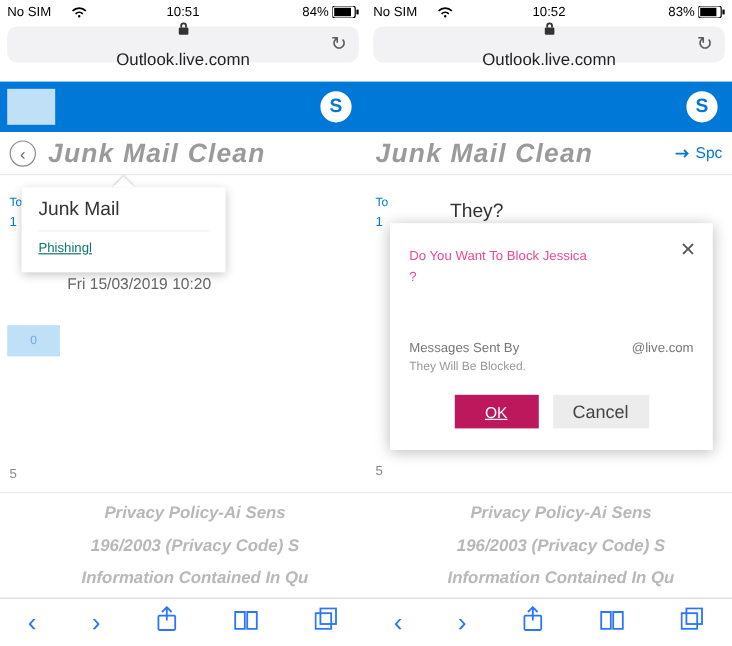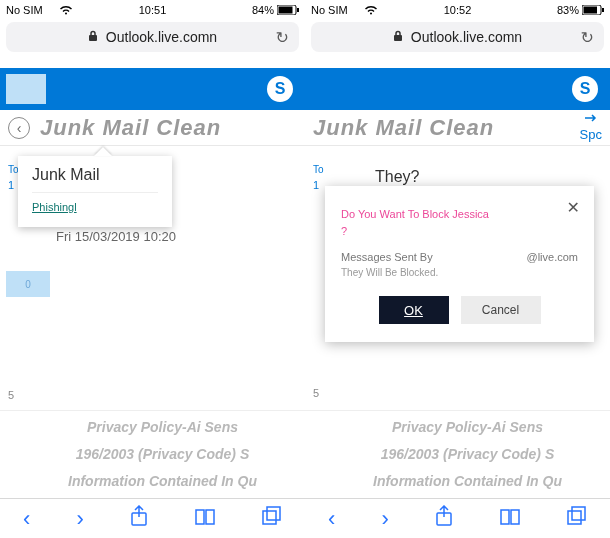--- a/index.html
+++ b/index.html
@@ -2,53 +2,53 @@
 <html><head>
 <meta charset="utf-8">
 <style>
 * { margin:0; padding:0; box-sizing:border-box; font-family:-apple-system, Helvetica, Arial, sans-serif; }
 body { width:610px; height:538px; background:#fff; display:flex; overflow:hidden; }
 .screen { width:305px; height:538px; position:relative; background:#fff; display:flex; flex-direction:column; }
 .statusbar { height:20px; display:flex; align-items:center; padding:0 6px; font-size:11px; font-weight:500; color:#000; }
 .statusbar .carrier { display:flex; align-items:center; gap:16px; }
 .statusbar .time { position:absolute; left:50%; transform:translateX(-50%); }
 .statusbar .battery { margin-left:auto; display:flex; align-items:center; gap:3px; }
-.urlbar { height:30px; margin:2px 6px; background:#f2f2f4; border-radius:8px; display:flex; align-items:center; justify-content:center; gap:8px; font-size:14px; color:#222; position:relative; }
+.urlbar { height:30px; margin:2px 6px; background:#f2f2f4; border-radius:8px; display:flex; align-items:center; justify-content:center; gap:8px; font-size:14px; color:#222; position:relative;flex-direction:column; }
 .urlbar .lock { font-size:12px; }
 .urlbar .reload { position:absolute; right:10px; font-size:16px; color:#5a5a5a; }
 .bluebar { height:42px; background:#0078d7; margin-top:14px; position:relative; }
 .bluebar .square { width:40px; height:30px; background:#bfe0f7; position:absolute; left:6px; top:6px; }
 .bluebar .skype { position:absolute; right:12px; top:8px; width:26px; height:26px; background:#fff; border-radius:50%; color:#0078d7; display:flex; align-items:center; justify-content:center; font-weight:bold; font-size:16px; }
 .titlebar { height:36px; display:flex; align-items:center; padding:0 8px; gap:10px; border-bottom:1px solid #e8e8e8; }
 .titlebar .arrow { width:22px; height:22px; border:1px solid #8a8a8a; border-radius:50%; display:flex; align-items:center; justify-content:center; font-size:14px; color:#6a6a6a; }
 .titlebar .heading { font-size:22px; font-weight:bold; font-style:italic; color:#9a9a9a; letter-spacing:1px; white-space:nowrap; overflow:hidden; }
-.titlebar .spc { margin-left:auto; color:#0078d7; font-size:13px; display:flex; align-items:center; gap:4px;flex-direction:column; }
+.titlebar .spc { margin-left:auto; color:#0078d7; font-size:13px; display:flex; align-items:center; gap:4px; }
 .content { flex:1; position:relative; overflow:hidden; }
 .sidecol { position:absolute; left:0; top:0; width:50px; height:100%; }
 .sidecol .tolabel { color:#0078d7; font-size:10px; padding:18px 0 0 8px; }
 .sidecol .count { color:#0078d7; font-size:11px; padding:4px 0 0 8px; }
 .sidecol .avatar { width:44px; height:26px; background:#bfe0f7; margin:80px 0 0 6px; display:flex; align-items:center; justify-content:center; font-size:10px; color:#6fa8d8; }
 .sidecol .num5 { padding:92px 0 0 8px; font-size:11px; color:#888; }
 .msgbody { margin-left:56px; padding-top:16px; }
 .msgbody .addr { font-size:13px; color:#555; }
 .msgbody .date { font-size:13px; color:#666; margin-top:4px; }
 .msgbody .user { font-size:13px; color:#666; margin-top:4px; }
 .msgbody .ciao { font-size:16px; color:#333; padding:6px 0 0 14px; }
-.popover { position:absolute; left:18px; top:156px; width:154px; background:#fff; box-shadow:0 2px 8px rgba(0,0,0,0.25); padding:10px 14px 14px; z-index:10; }
+.popover { position:absolute; left:18px; top:156px; width:170px; background:#fff; box-shadow:0 2px 8px rgba(0,0,0,0.25); padding:10px 14px 14px; z-index:10; }
 .popover:before { content:""; position:absolute; left:76px; top:-9px; border-left:9px solid transparent; border-right:9px solid transparent; border-bottom:9px solid #fff; filter:drop-shadow(0 -1px 1px rgba(0,0,0,0.2)); }
 .popover .hdr { font-size:16px; color:#333; padding-bottom:8px; border-bottom:1px solid #eee; }
 .popover .item { font-size:11px; color:#0f766e; padding:8px 0 0;text-decoration:underline; }
 .modal { position:absolute; left:20px; top:186px; right:16px; background:#fff; box-shadow:0 2px 12px rgba(0,0,0,0.28); padding:20px 16px 18px; z-index:10; }
 .modal .close { position:absolute; right:14px; top:12px; font-size:16px; color:#555; }
 .modal .title { text-align:left; font-size:11px; color:#ec4899; line-height:1.5; }
-.modal .msg { font-size:11px; color:#777; margin-top:12px; display:flex; justify-content:space-between; }
+.modal .msg { font-size:11px; color:#777; margin-top:45px; display:flex; justify-content:space-between; }
 .modal .msg2 { font-size:10px; color:#999; margin-top:4px; }
 .modal .actions { display:flex; justify-content:center; gap:12px; margin-top:18px; }
-.modal .btn-ok { background:#0f172a; color:#fff; width:70px; height:28px; display:flex; align-items:center; justify-content:center; font-size:13px;text-decoration:underline; }
-.modal .btn-cancel { background:#ececec; color:#444; width:80px; height:28px; display:flex; align-items:center; justify-content:center; font-size:12px; }
+.modal .btn-ok { background:#be185d; color:#fff; width:70px; height:28px; display:flex; align-items:center; justify-content:center; font-size:13px;text-decoration:underline; }
+.modal .btn-cancel { background:#ececec; color:#444; width:80px; height:28px; display:flex; align-items:center; justify-content:center; font-size:15px; }
 .footer { height:88px; border-top:1px solid #eee;padding-left:20px; }
 .footer .policy { text-align:center; font-size:14px; font-weight:bold; font-style:italic; color:#b8b8b8; line-height:1.5; padding:6px 20px 0; white-space:nowrap; overflow:hidden; }
 .safari { height:40px; border-top:1px solid #d8d8d8; display:flex; align-items:center; justify-content:space-around; color:#2a74ff; font-size:22px; }
 .wifi-svg, .batt-svg { display:inline-block; }
 .chevron { color:#999; font-size:10px; }
 </style>
 </head>
 <body>
 
 <div class="screen">

